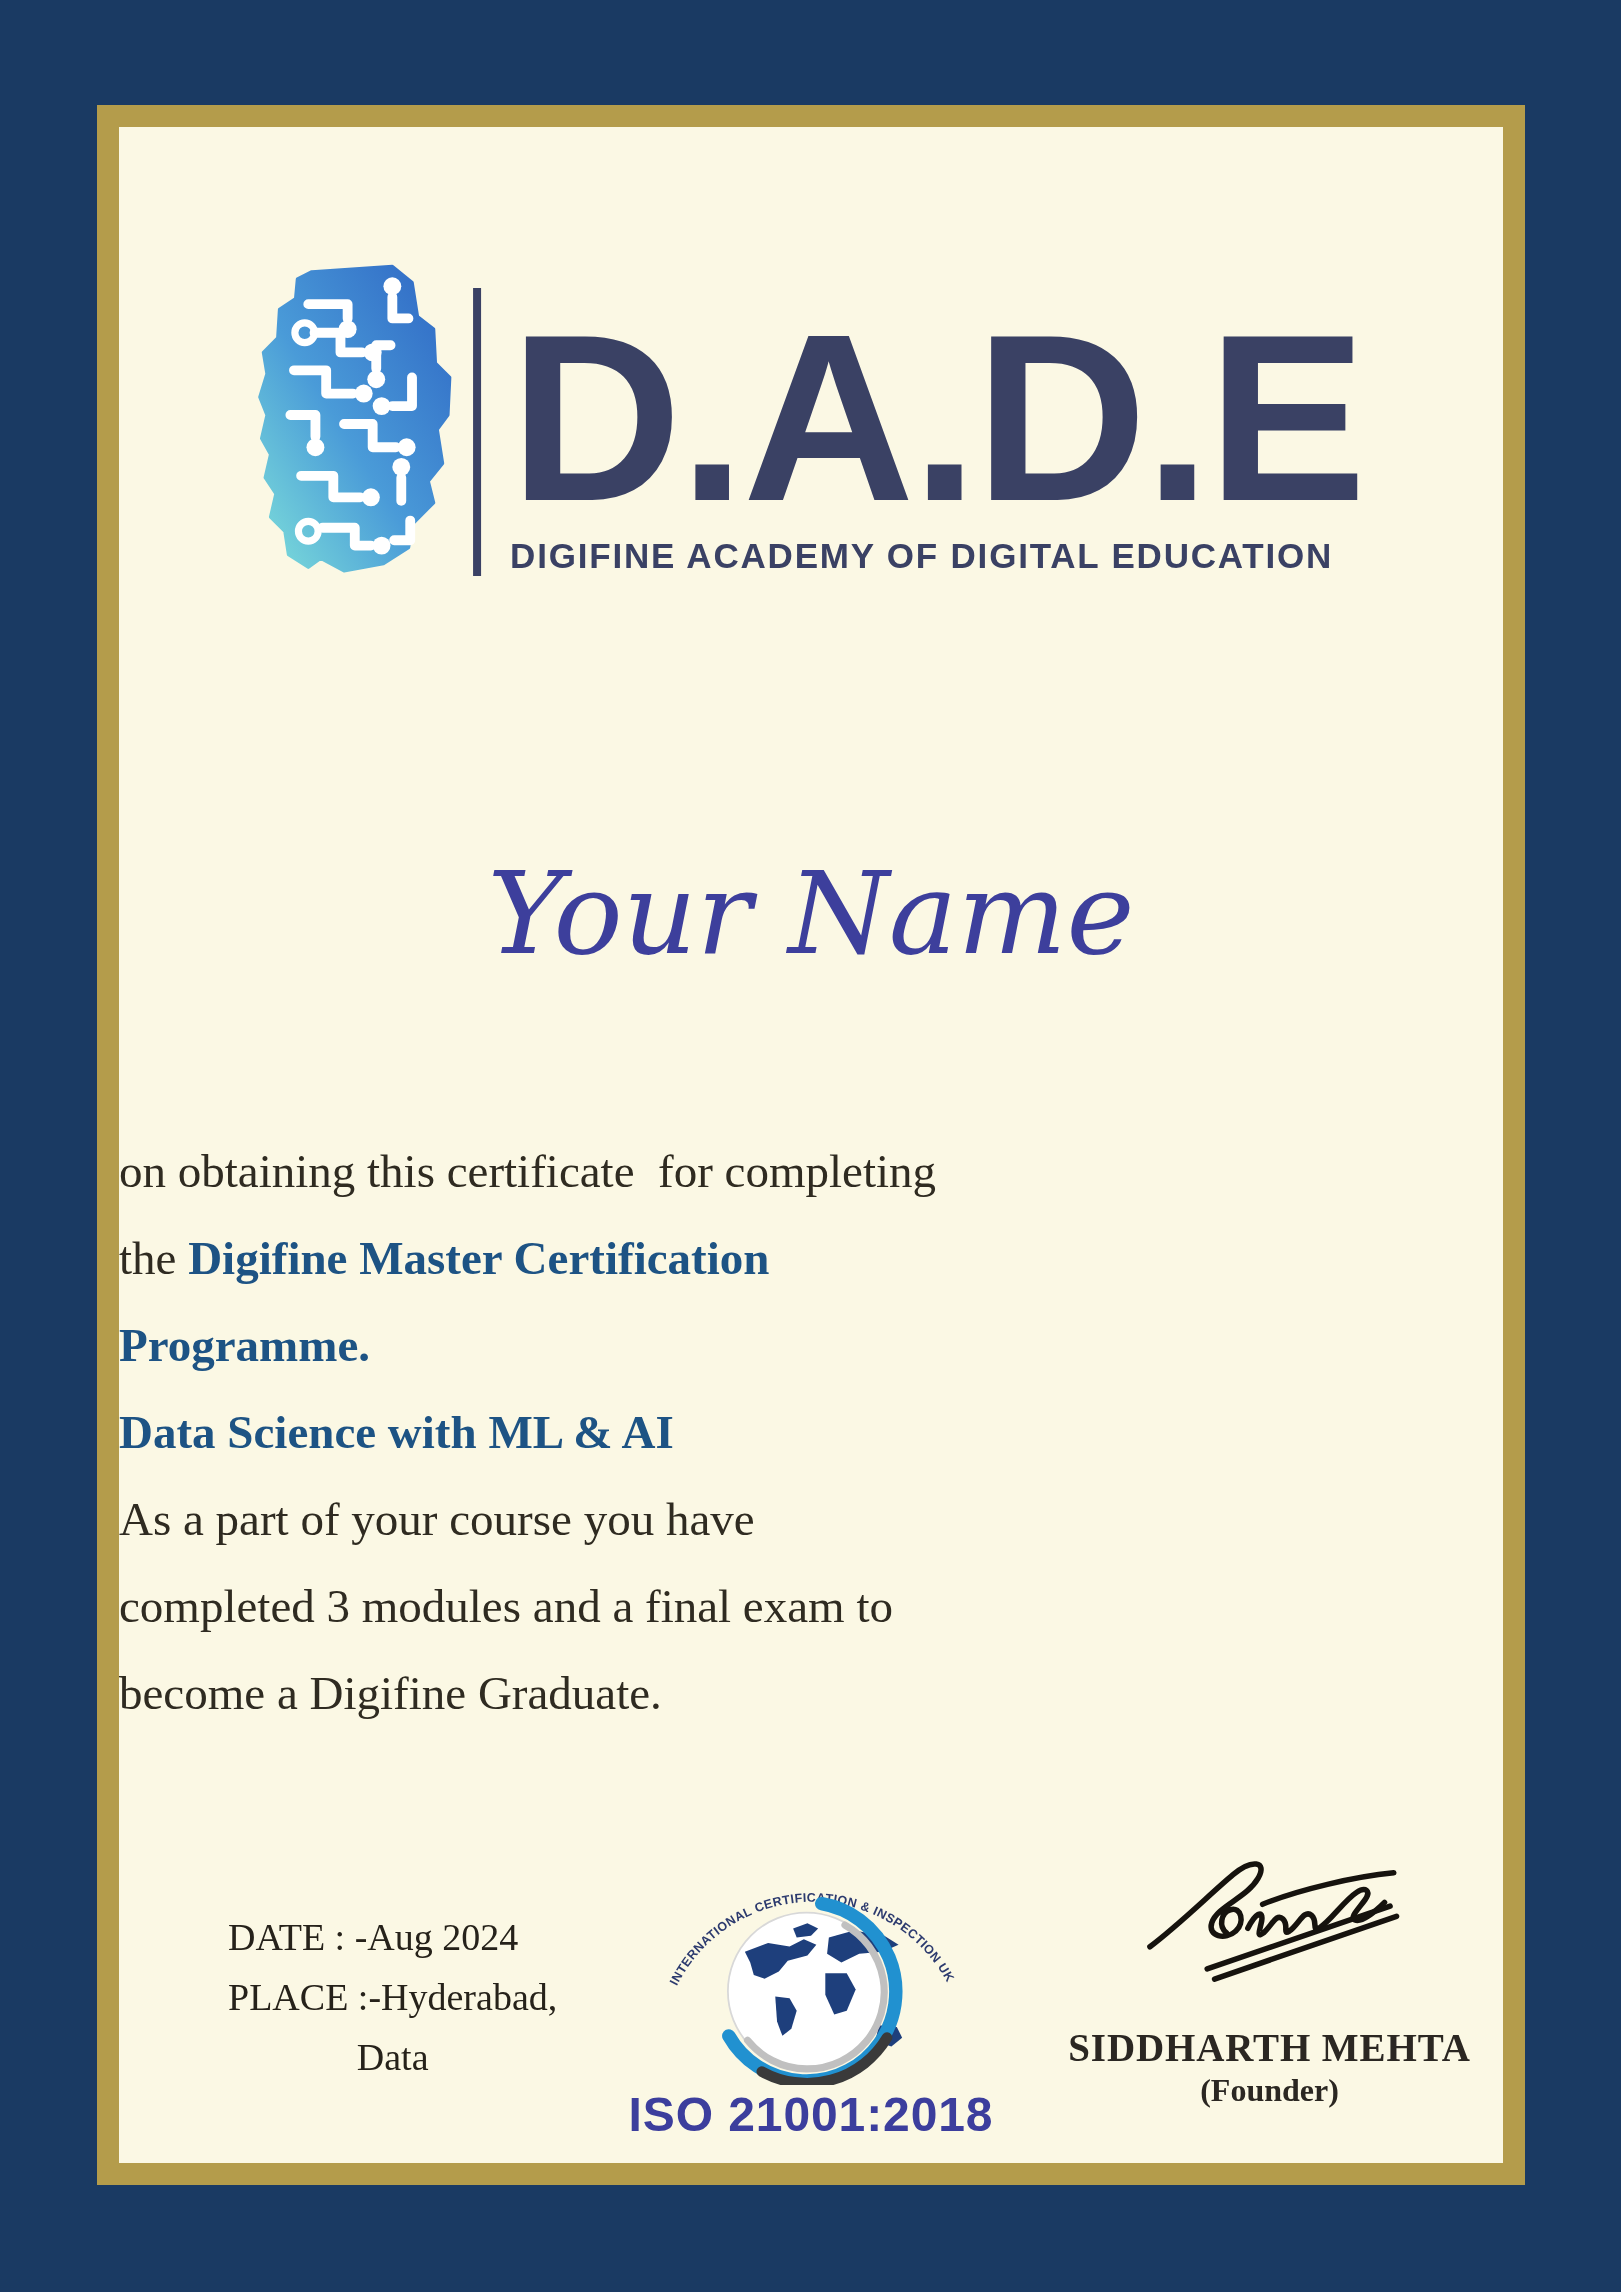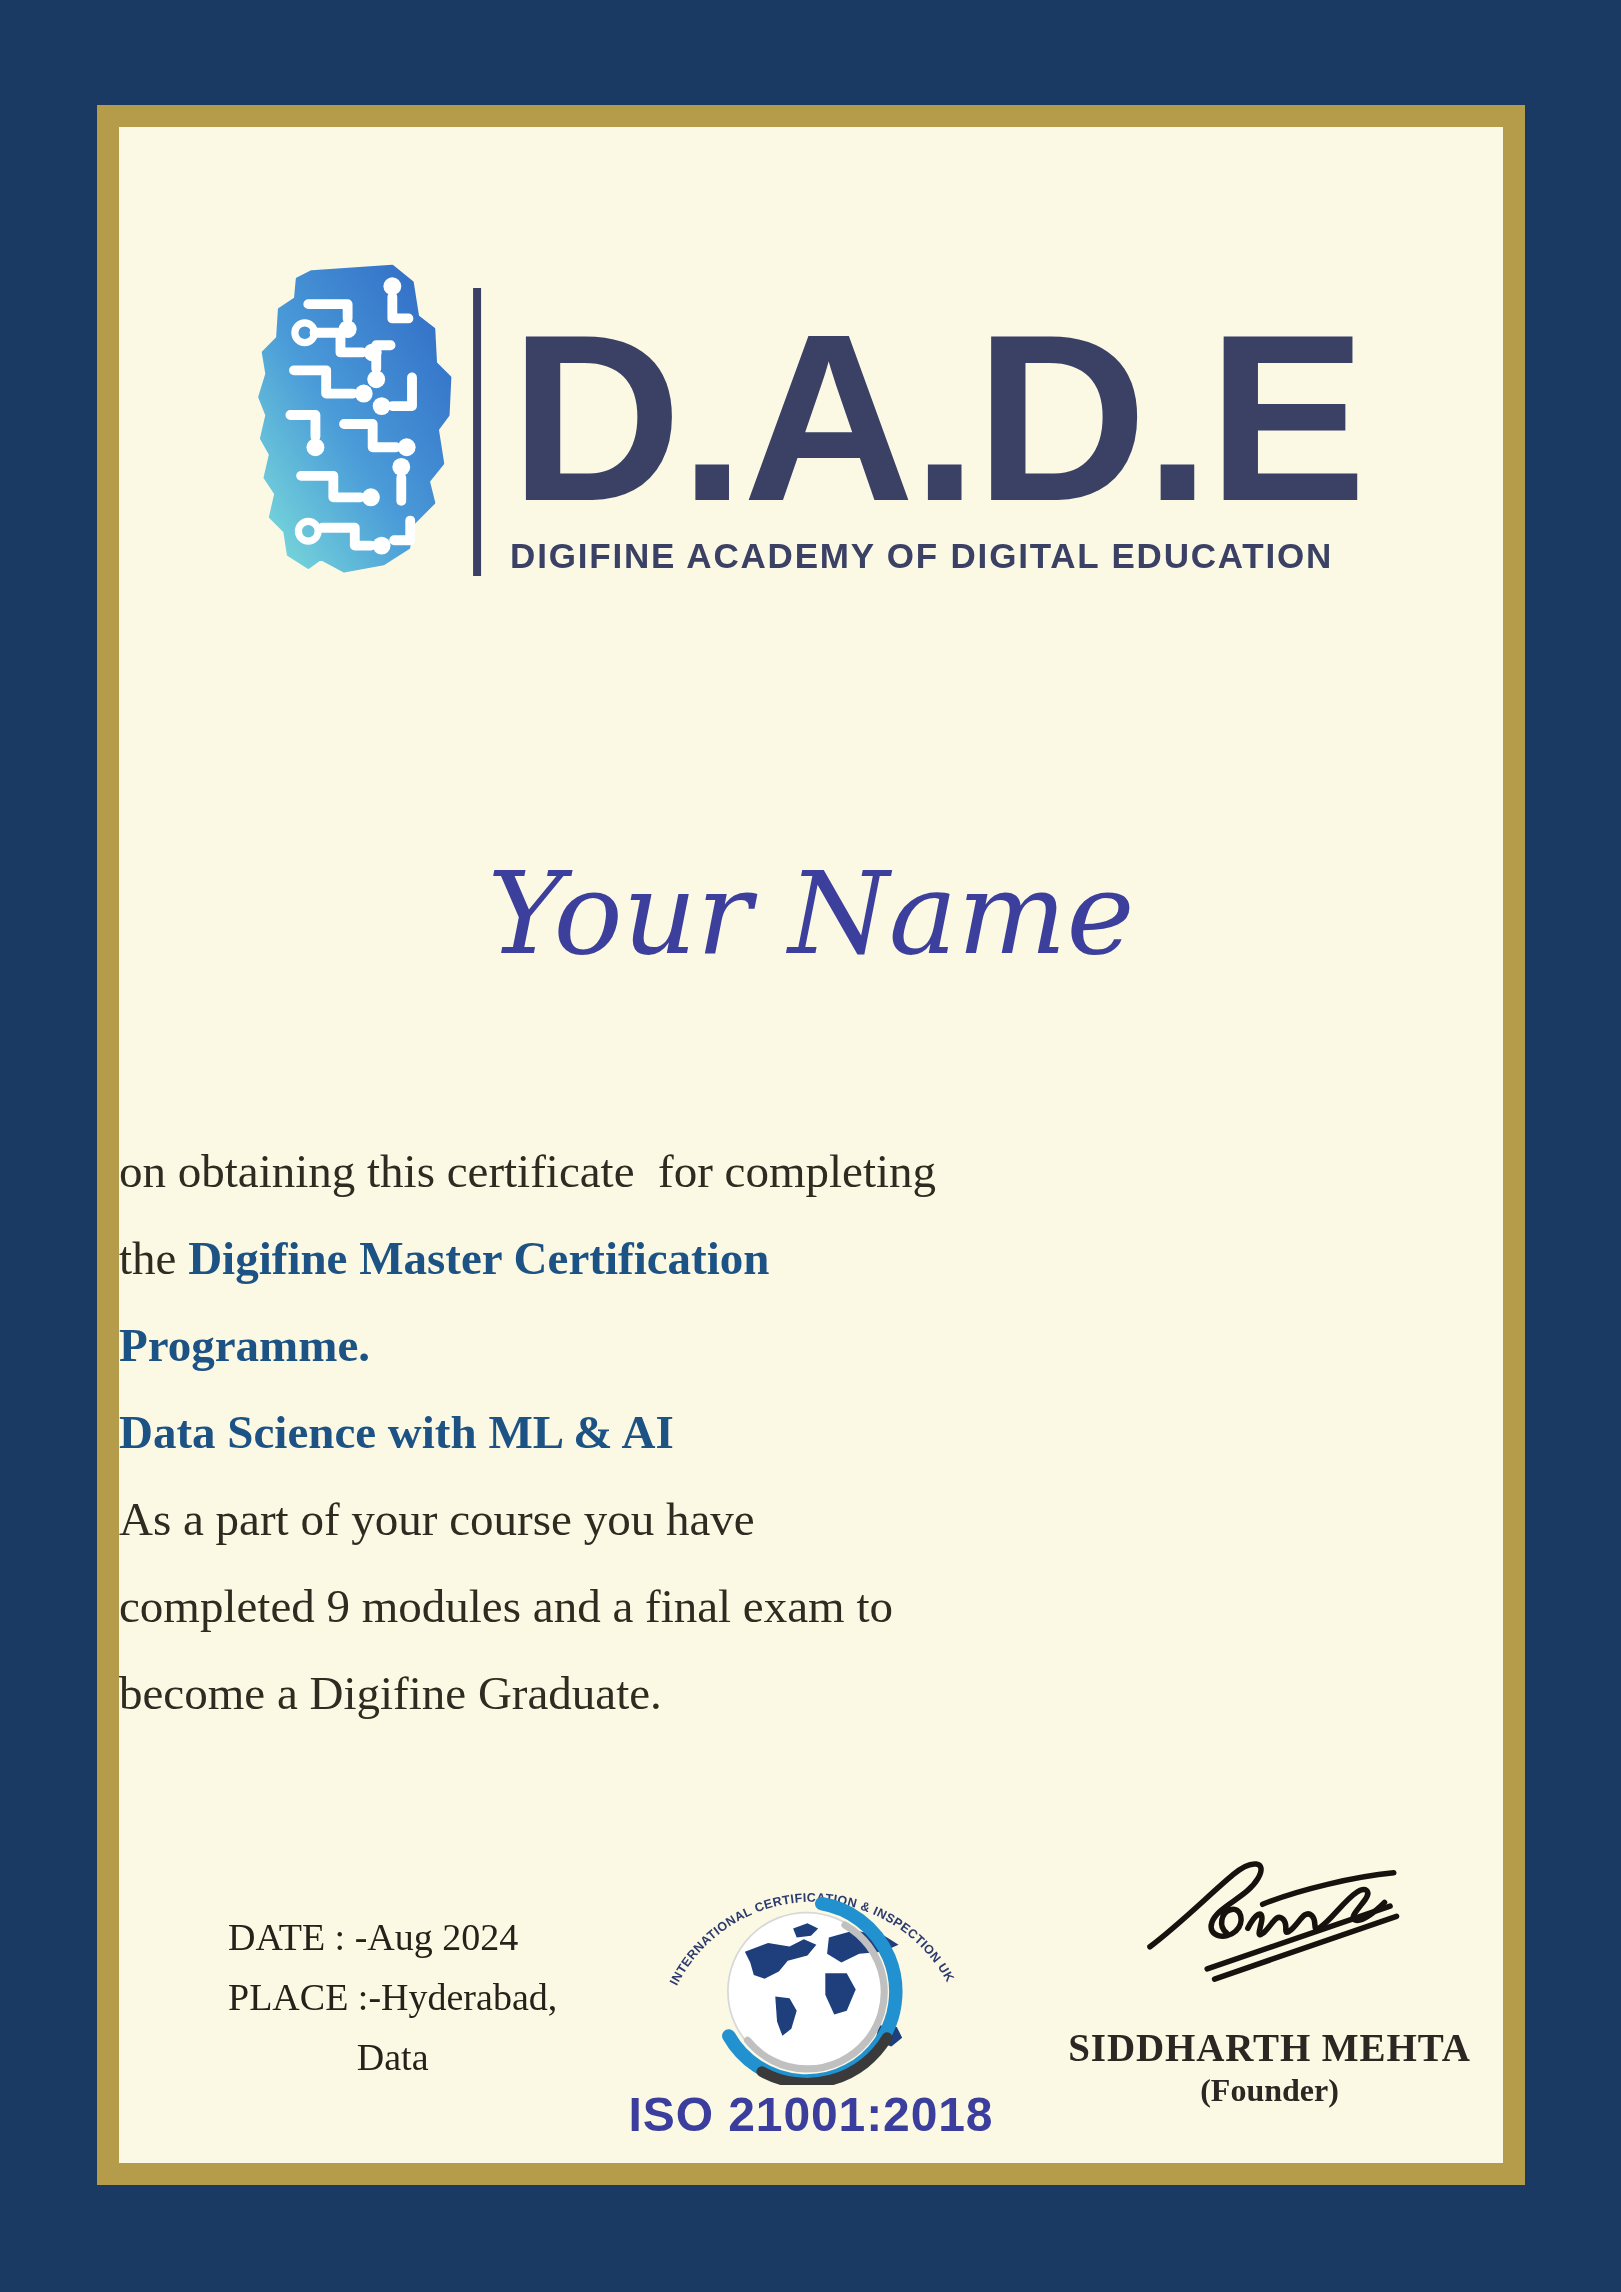--- a/index.html
+++ b/index.html
@@ -142,21 +142,21 @@
 
 
     <div class="recipient">Your Name</div>
 
     <div class="body-text">
       <div>on obtaining this certificate&nbsp; for completing</div>
       <div><span>the&nbsp;</span><span class="hl">Digifine Master Certification</span></div>
       <div class="hl">Programme.</div>
       <div class="hl">Data Science with ML &amp; AI</div>
       <div>As a part of your course you have</div>
-      <div>completed 9 modules and a final exam to</div>
+      <div>completed 3 modules and a final exam to</div>
       <div>become a Digifine Graduate.</div>
     </div>
 
     <div class="date-block">
       <div>DATE : -Aug 2024</div>
       <div>PLACE :-Hyderabad,</div>
       <div class="place-line2">Data</div>
     </div>
 
     <div class="iso-block">

